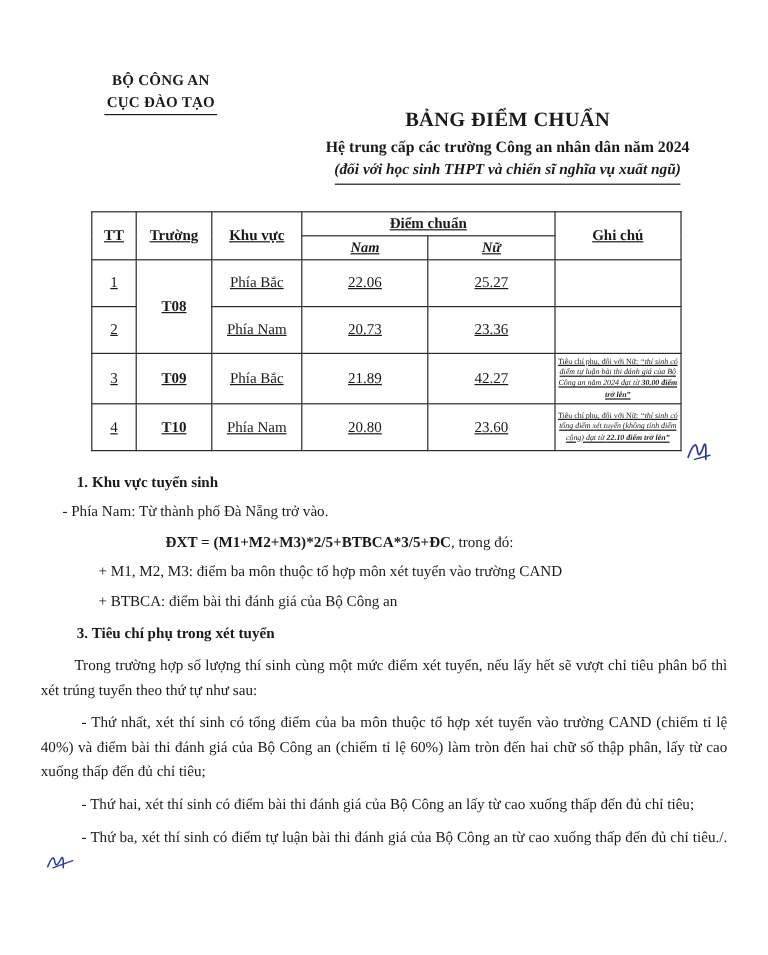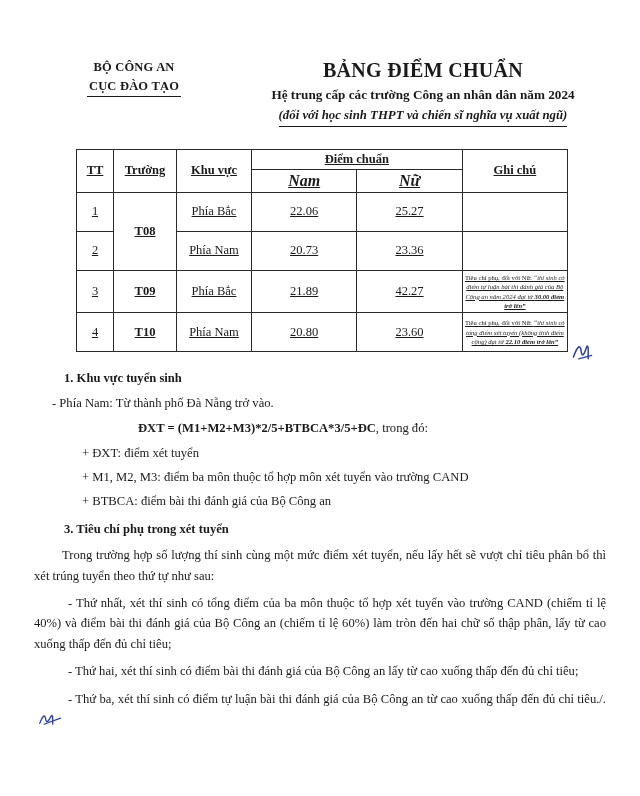--- a/index.html
+++ b/index.html
@@ -50,24 +50,25 @@
     display: inline-block;
     border-bottom: 1.1px solid #1a1a1a;
     padding: 0 2px 1px 2px;
   }
   .header-right {
     flex: 1 1 auto;
     text-align: center;
     padding-left: 6px;
   }
   .doc-title {
-    font-size: 20px;
+    font-size: 17px;
     font-weight: bold;
     letter-spacing: 0.3px;
     line-height: 1.45;
+    margin-top: 32px;
   }
   .doc-subtitle {
     font-size: 13.2px;
     font-weight: bold;
     line-height: 1.5;
   }
   .doc-subtitle2 {
     font-size: 12.8px;
     font-weight: bold;
     font-style: italic;
@@ -101,21 +102,21 @@
   th.c-region  { width: 70px; }
   th.c-nam     { width: 46px; }
   th.c-nu      { width: 46px; }
   th.c-note    { width: auto; }
 
   .th-main {
     font-size: 12.5px;
     font-weight: bold;
   }
   .th-sub {
-    font-size: 16px;
+    font-size: 12px;
     font-weight: bold;
     font-style: italic;
   }
   .cell-num {
     font-size: 12.5px;
     height: 34px;
   }
   .cell-school {
     font-size: 12.5px;
     font-weight: bold;
@@ -268,21 +269,20 @@
       <path d="M10 24 L25 20" fill="none" stroke="#2b3f9e" stroke-width="1.4" stroke-linecap="round"></path>
     </svg>
   </div>
 
   <div class="body-text">
 
     <div class="sec-heading first">1. Khu vực tuyển sinh</div>
     <div class="dash-line">- Phía Nam: Từ thành phố Đà Nẵng trở vào.</div>
 
     <div class="formula"><b>ĐXT = (M1+M2+M3)*2/5+BTBCA*3/5+ĐC</b><span>, trong đó:</span></div>
-    <div class="plus-line">+ ĐXT: điểm xét tuyển</div>
     <div class="plus-line">+ M1, M2, M3: điểm ba môn thuộc tổ hợp môn xét tuyển vào trường CAND</div>
     <div class="plus-line">+ BTBCA: điểm bài thi đánh giá của Bộ Công an</div>
 
     <div class="sec-heading">3. Tiêu chí phụ trong xét tuyển</div>
     <div class="para">Trong trường hợp số lượng thí sinh cùng một mức điểm xét tuyển, nếu lấy hết sẽ vượt chỉ tiêu phân bổ thì xét trúng tuyển theo thứ tự như sau:</div>
     <div class="para-dash">- Thứ nhất, xét thí sinh có tổng điểm của ba môn thuộc tổ hợp xét tuyển vào trường CAND (chiếm tỉ lệ 40%) và điểm bài thi đánh giá của Bộ Công an (chiếm tỉ lệ 60%) làm tròn đến hai chữ số thập phân, lấy từ cao xuống thấp đến đủ chỉ tiêu;</div>
     <div class="para-dash">- Thứ hai, xét thí sinh có điểm bài thi đánh giá của Bộ Công an lấy từ cao xuống thấp đến đủ chỉ tiêu;</div>
     <div class="para-dash"><span>- Thứ ba, xét thí sinh có điểm tự luận bài thi đánh giá của Bộ Công an từ cao xuống thấp đến đủ chỉ tiêu./.</span><svg class="sig-inline" viewBox="0 0 30 16">
           <path d="M2 13 C6 3, 8 2, 9 9 C10 13, 12 11, 15 5 C16 3, 17 4, 17 8 L17 14" fill="none" stroke="#2b3f9e" stroke-width="1.5" stroke-linecap="round"></path>
           <path d="M7 14 L26 7" fill="none" stroke="#2b3f9e" stroke-width="1.3" stroke-linecap="round"></path>

